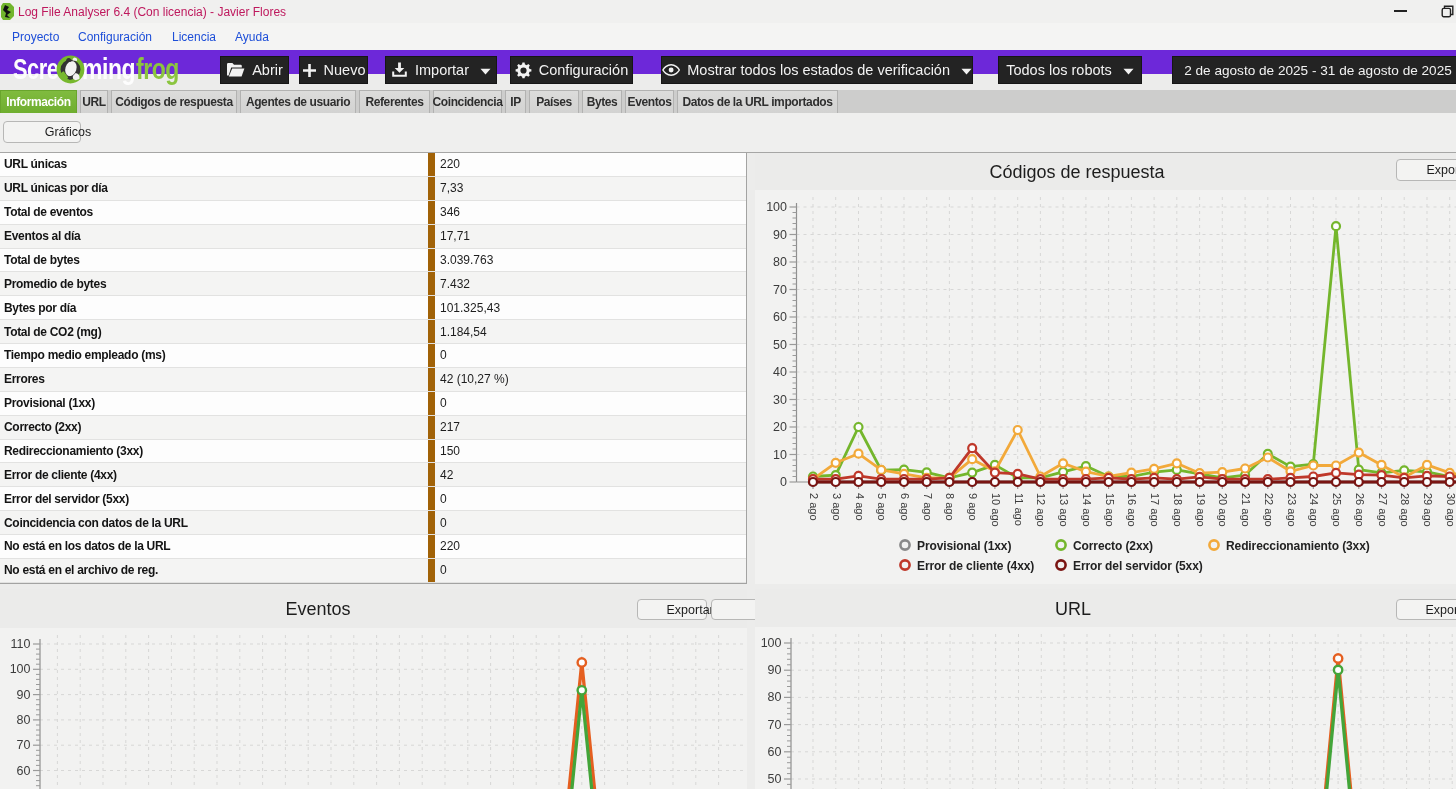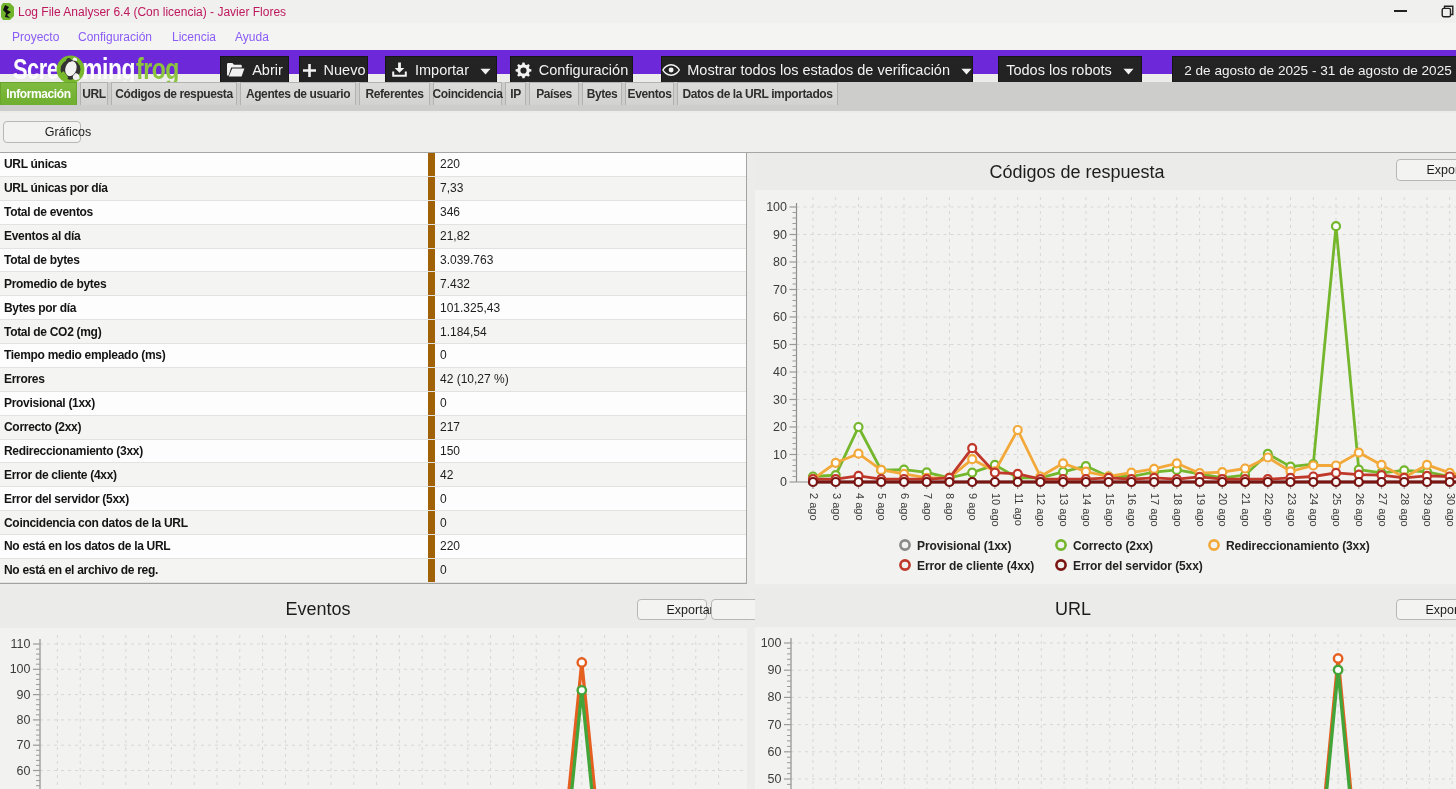--- a/index.html
+++ b/index.html
@@ -1,30 +1,30 @@
 <!DOCTYPE html>
 <html><head><meta charset="utf-8"><style>
 * { margin:0; padding:0; box-sizing:border-box; }
 html,body { width:1456px; height:789px; overflow:hidden; font-family:"Liberation Sans",sans-serif; }
 #app { position:relative; width:1456px; height:789px; background:#ececeb; }
 .abs { position:absolute; }
 
 #titlebar { left:0; top:0; width:1456px; height:23px; background:#f0f0ef; }
 #titlebar .t { position:absolute; left:18px; top:4.5px; font-size:12px; color:#be185d; }
-#menubar { left:0; top:23px; width:1456px; height:27px; background:#f4f4f3; font-size:12px; color:#8b5cf6; }
+#menubar { left:0; top:23px; width:1456px; height:27px; background:#f4f4f3; font-size:12px; color:#1d4ed8; }
 #menubar span { position:absolute; top:7px; }
 
 #toolbar { left:0; top:50px; width:1456px; height:24px; background:#6d28d9; }
 .tbtn { position:absolute; top:6px; height:28px; background:#232323; border:1px solid #161616; border-radius:0; color:#f2f2f2; font-size:14.5px; display:flex; align-items:center; justify-content:center; gap:7px; white-space:nowrap; }
 #logo { position:absolute; left:0; top:0; height:40px; width:220px; }
 #logo span { position:absolute; top:2px; font-weight:bold; font-size:29.5px; letter-spacing:-0.6px; color:#fdfdfd; transform:scaleX(0.74); transform-origin:0 0; white-space:nowrap; }
 #logo .g { color:#8bc53f; }
 #logo svg { position:absolute; }
 
-#tabbar { left:0; top:82px; width:1456px; height:29px; background:#cdcdcc; display:flex; }
+#tabbar { left:0; top:90px; width:1456px; height:23px; background:#cdcdcc; display:flex; }
 .tab { height:23px; margin-right:3px; background:linear-gradient(#dcdcdb,#d2d2d1); border:1px solid #b2b2b1; border-bottom:none; color:#2f2f2f; font-weight:bold; font-size:12px; display:flex; align-items:center; justify-content:center; white-space:nowrap; letter-spacing:-0.4px; }
 .tab.sel { background:linear-gradient(#80bb3f,#6fae2f); color:#fff; border:1px solid #69a52c; border-bottom:none; }
 
 #subbar { left:0; top:113px; width:1456px; height:40px; background:#efefee; border-bottom:1px solid #a6a6a5; }
 .lbtn { position:absolute; background:#f3f3f2; border:1px solid #b7b7b6; border-radius:4px; color:#1d1d1d; font-size:12.5px; display:flex; align-items:center; justify-content:center; gap:6px; white-space:nowrap;padding-left:46px; }
 
 #table { left:0; top:153px; width:747px; height:431px; background:#fdfdfd; border-right:1px solid #a3a3a2; border-bottom:1px solid #a3a3a2; }
 .trow { position:relative; width:100%; height:23.89px; border-bottom:1px solid #e2e2e1; display:flex; align-items:center; background:#fdfdfd; }
 .trow.odd { background:#f4f4f3; }
 .tk { width:428px; padding-left:4px; font-weight:bold; font-size:12px; color:#141414; letter-spacing:-0.3px; }
@@ -129,21 +129,21 @@
 <div class="trow odd">
         <div class="tk">URL únicas por día</div>
         <div class="tv">7,33</div>
       </div>
 <div class="trow ">
         <div class="tk">Total de eventos</div>
         <div class="tv">346</div>
       </div>
 <div class="trow odd">
         <div class="tk">Eventos al día</div>
-        <div class="tv">21,82</div>
+        <div class="tv">17,71</div>
       </div>
 <div class="trow ">
         <div class="tk">Total de bytes</div>
         <div class="tv">3.039.763</div>
       </div>
 <div class="trow odd">
         <div class="tk">Promedio de bytes</div>
         <div class="tv">7.432</div>
       </div>
 <div class="trow ">

